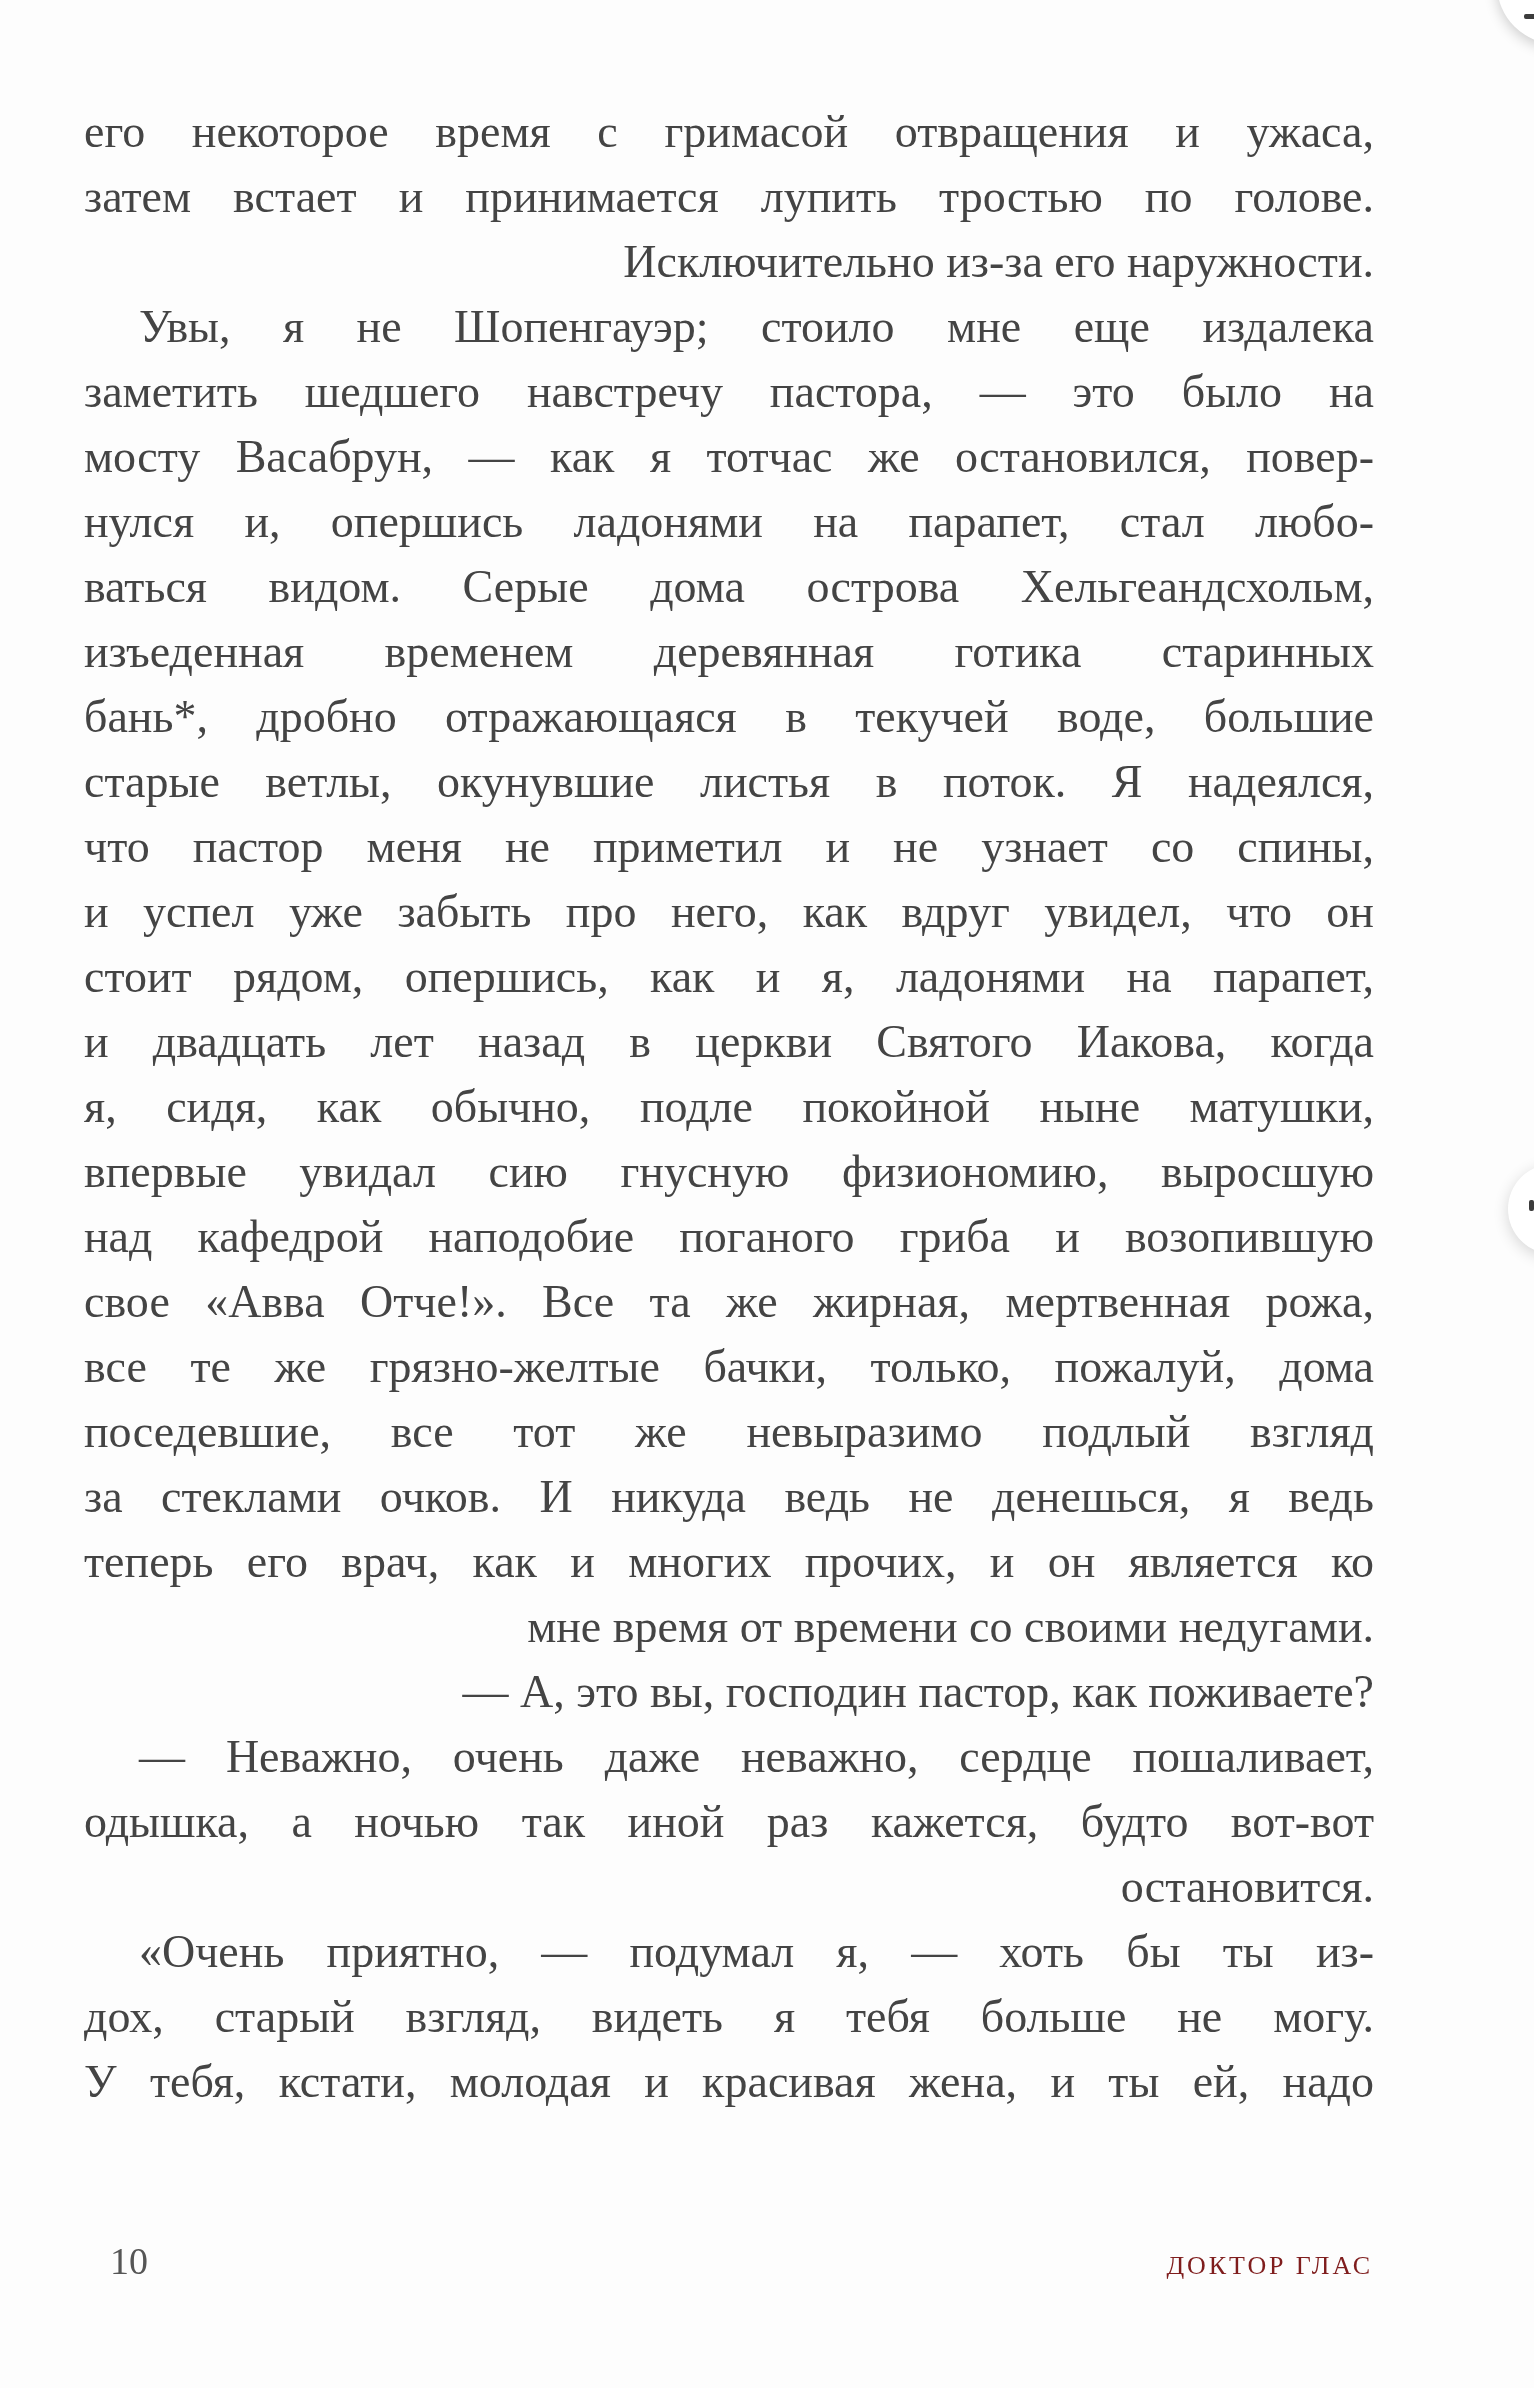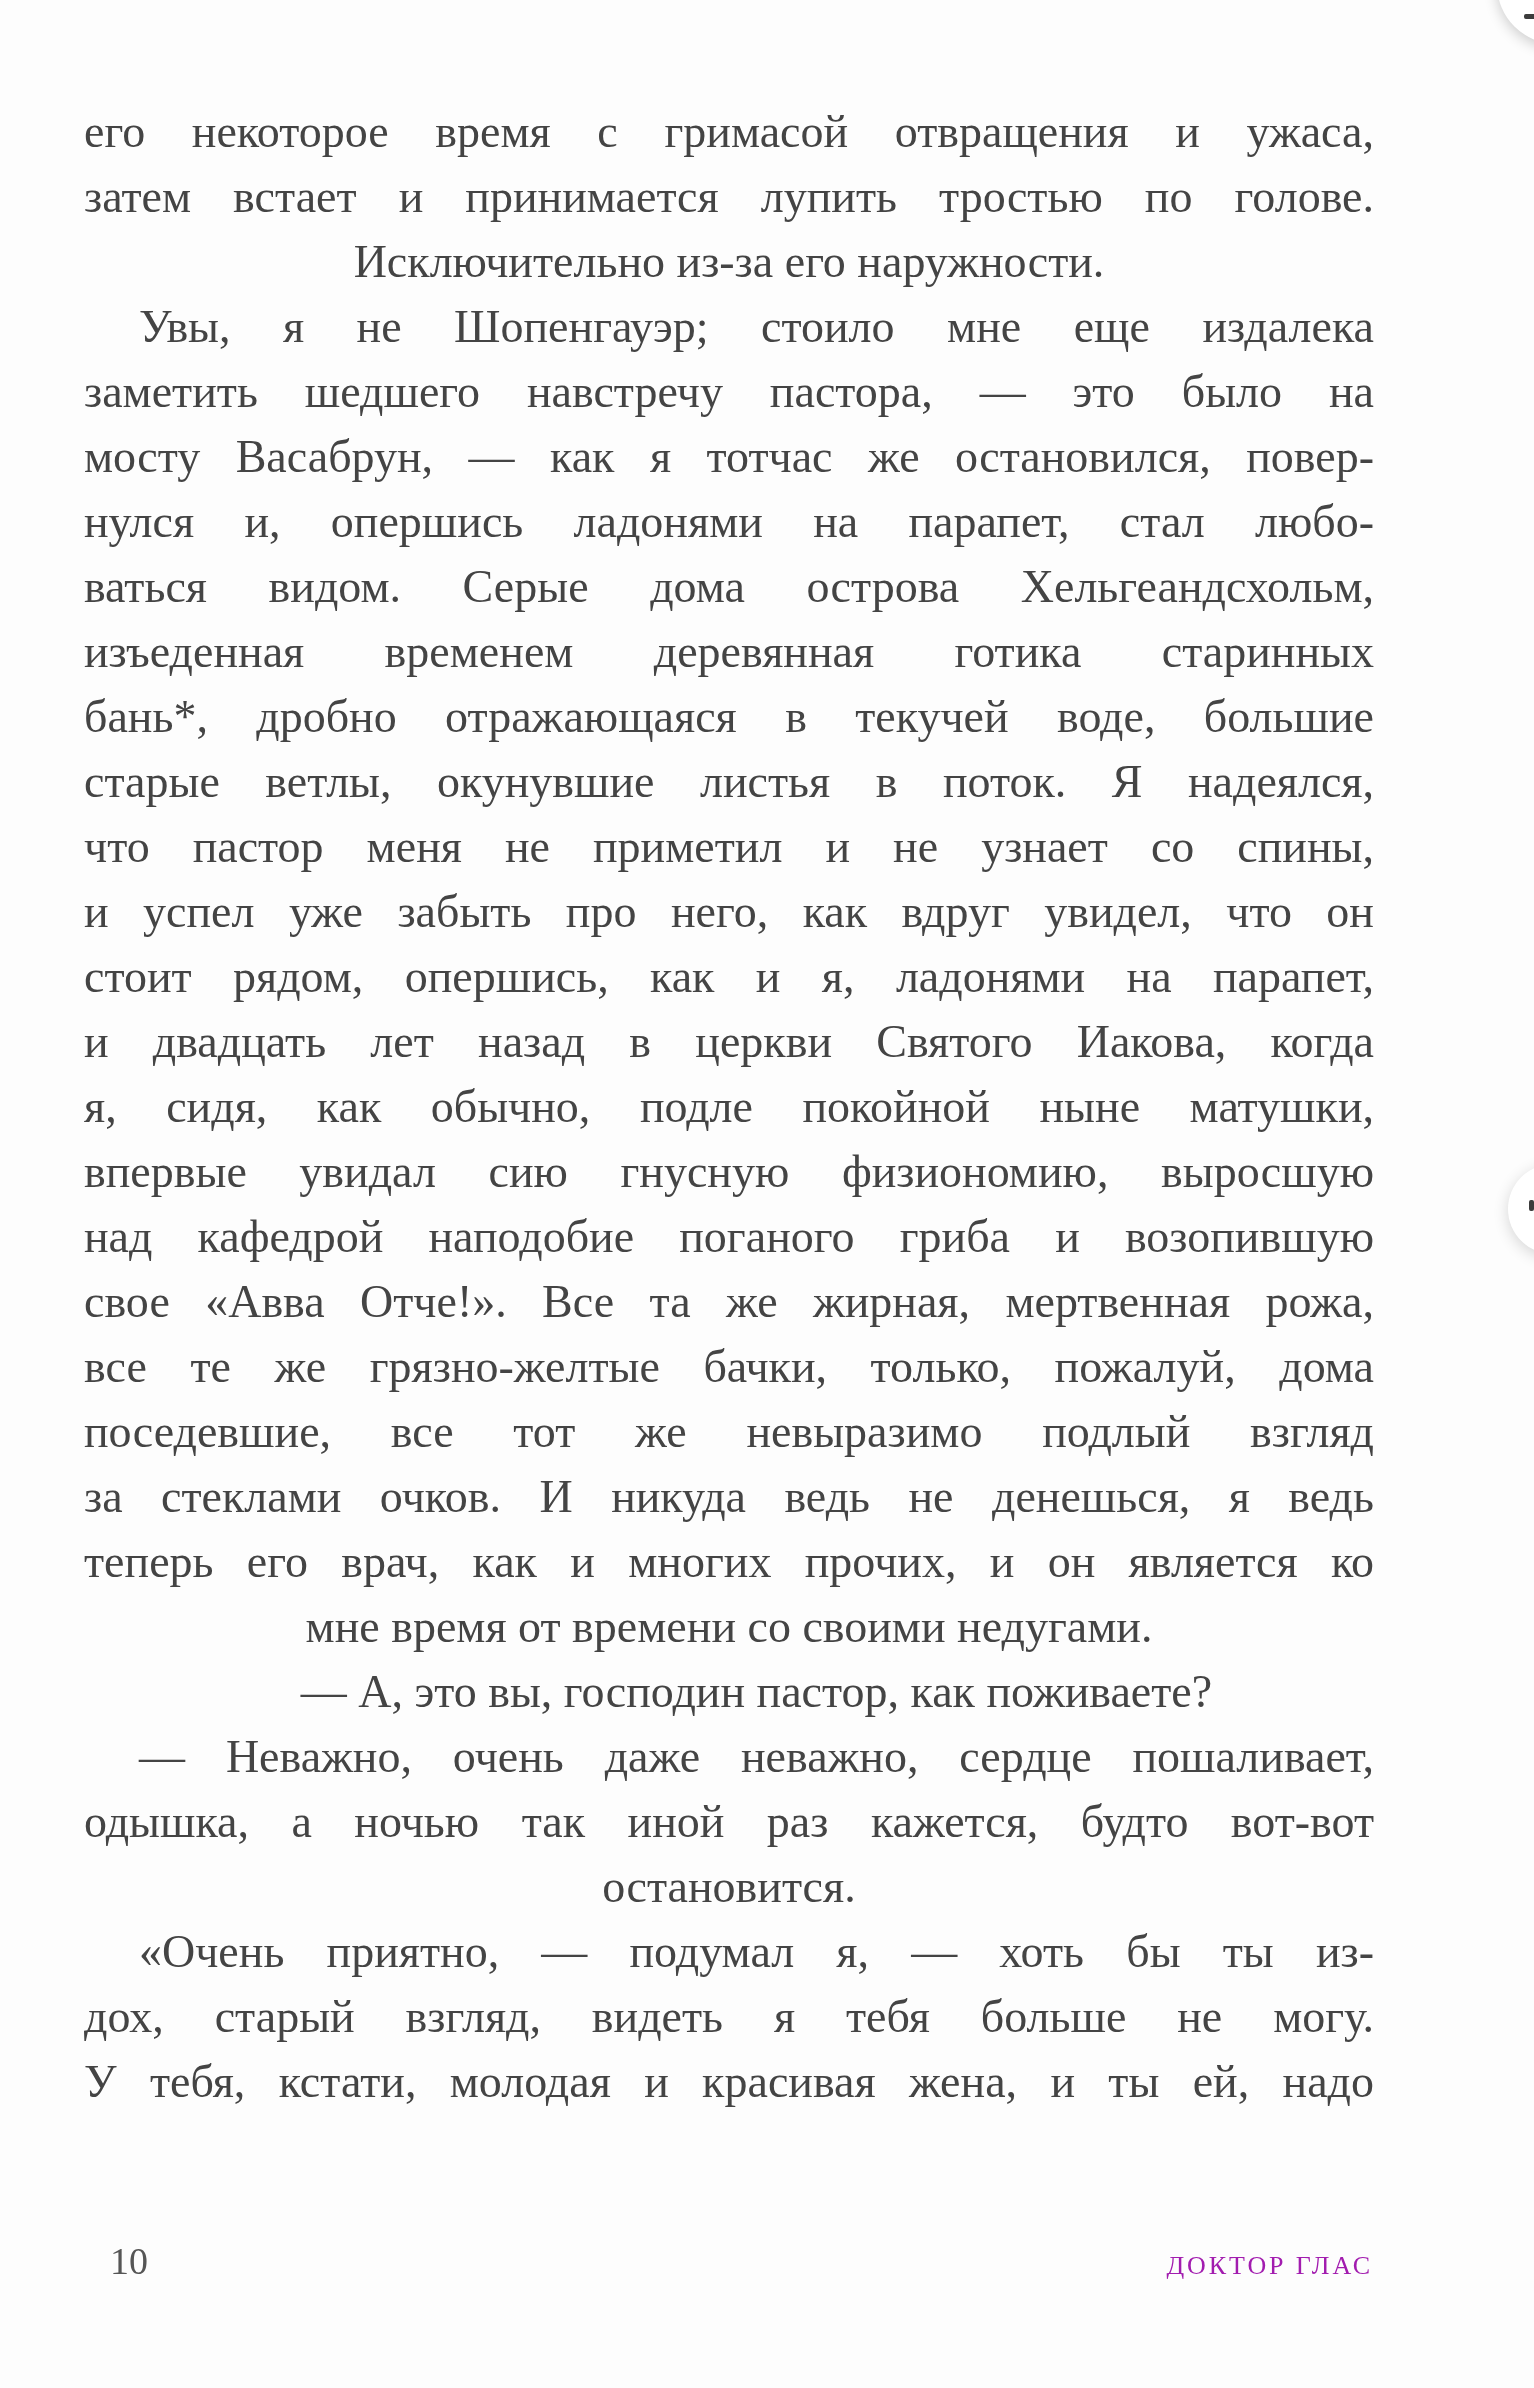--- a/index.html
+++ b/index.html
@@ -23,21 +23,21 @@
     left: 84px;
     width: 1290px;
     color: #444444;
   }
   .line {
     height: 65px;
     line-height: 65px;
     font-size: 46px;
     overflow: hidden;
     white-space: normal;
-    text-align: center;
+    text-align: right;
   }
   
   .line.just {
     text-align: justify;
   }
   .line.just::after {
     content: "";
     display: inline-block;
     width: 100%;
   }
@@ -55,21 +55,21 @@
     color: #5a5a5a;
   }
   .page-number {
     font-size: 38px;
     color: #565656;
     margin-left: 26px;
   }
   .running-title {
     font-size: 26px;
     letter-spacing: 2.9px;
-    color: #a21caf;
+    color: #7f1d1d;
   }
   .fab {
     position: absolute;
     background: #ffffff;
     border-radius: 50%;
   }
   .fab-top {
     width: 119px;
     height: 119px;
     left: 1497px;

